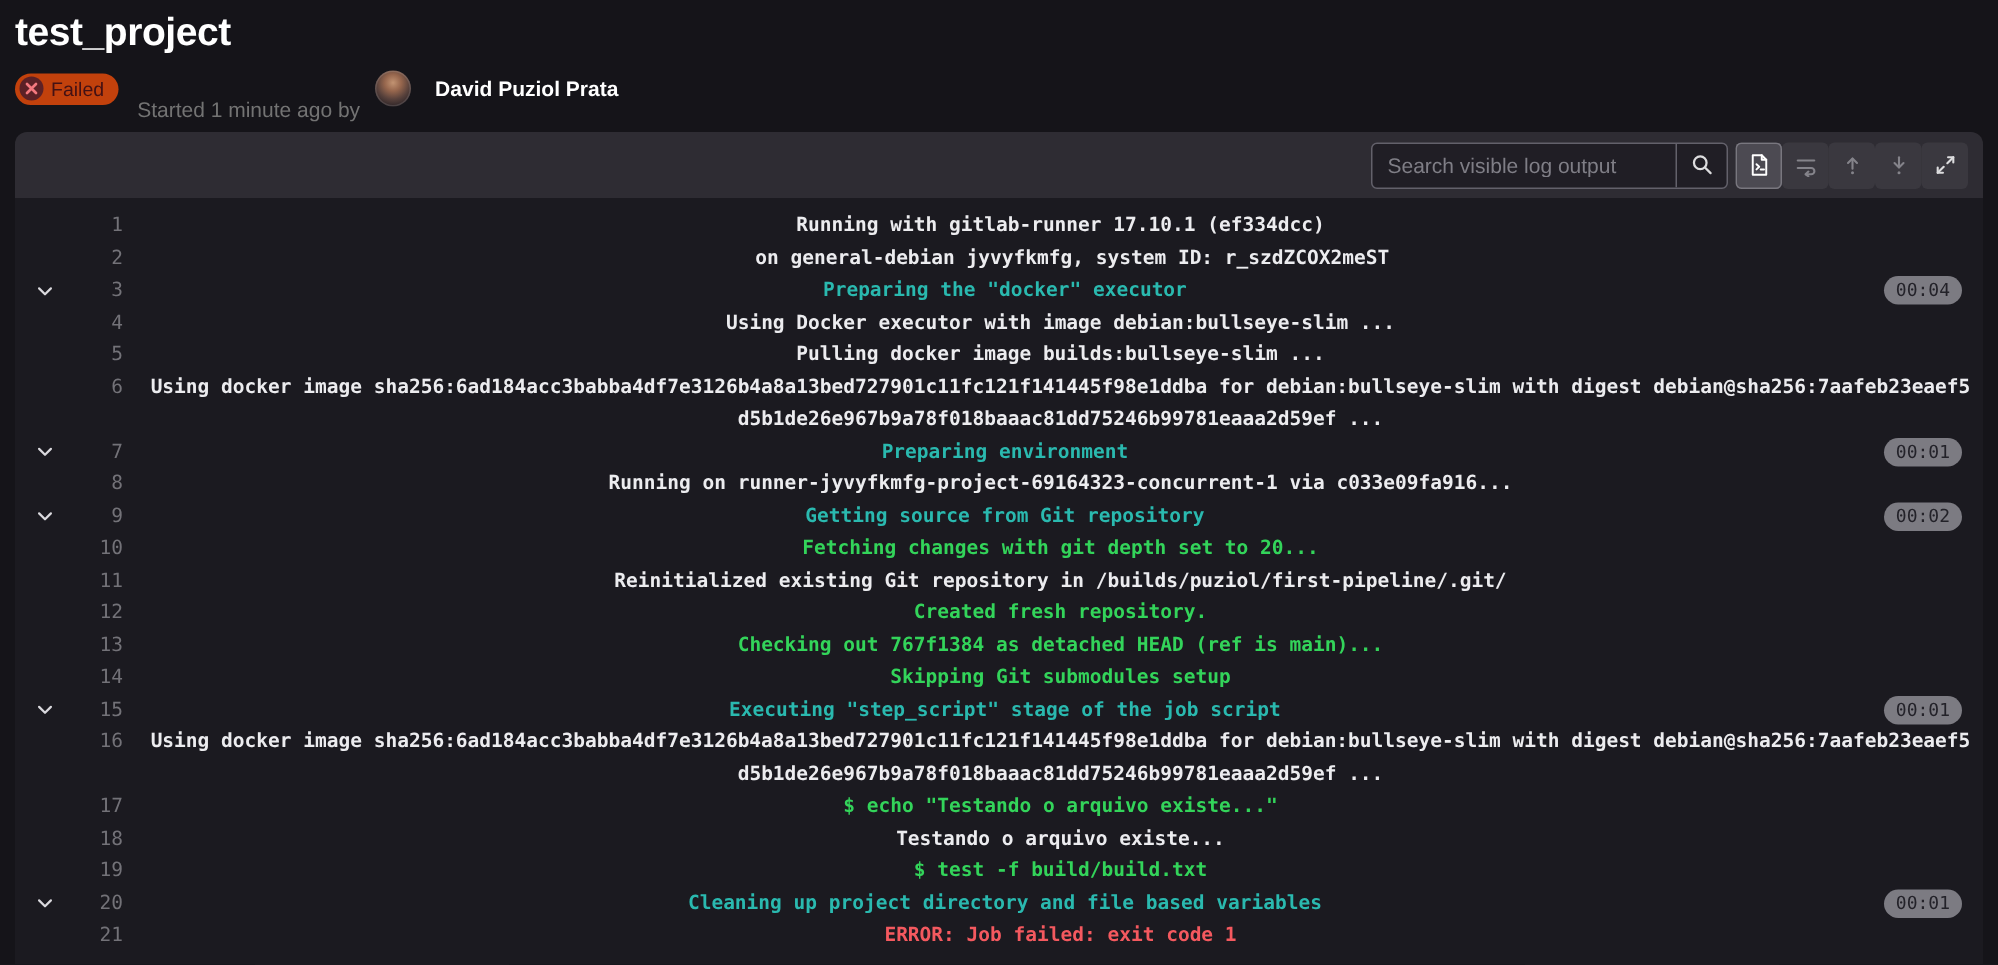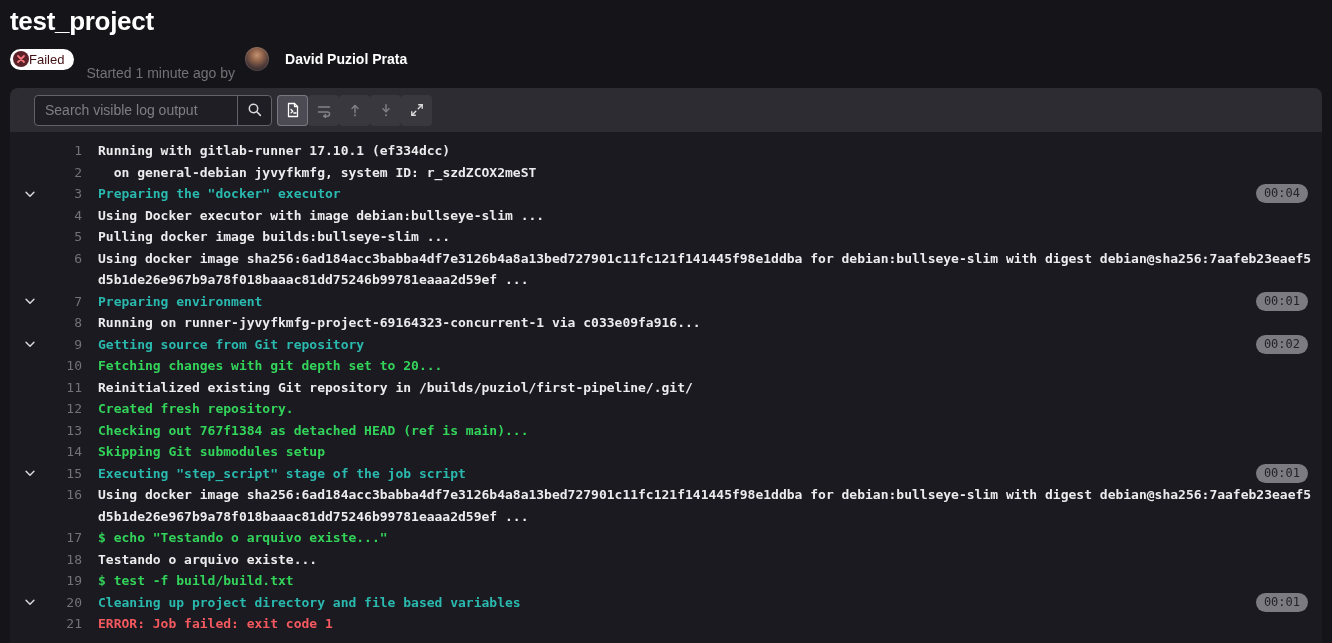--- a/index.html
+++ b/index.html
@@ -24,22 +24,22 @@
   .meta-row {
     margin-top: 8px;
     display: flex;
     align-items: center;
     font-size: 14px;
     height: 26px;
   }
   .badge-failed {
     display: inline-flex;
     align-items: center;
-    gap: 0;
-    background: #ffffff;
+    gap: 5px;
+    background: #c2410c;
     color: #431114;
     border-radius: 12px;
     padding: 2px 10px 2px 3px;
     font-size: 13px;
     line-height: 17px;
     cursor: pointer;
   }
   .badge-failed .status-circle {
     width: 16px; height: 16px;
     border-radius: 50%;
@@ -66,21 +66,22 @@
     display: flex;
     flex-direction: column;
   }
   .log-toolbar {
     height: 44px;
     flex: none;
     background: #2e2c33;
     border-radius: 8px 8px 0 0;
     display: flex;
     align-items: center;
-    padding: 0 24px;
+    justify-content: flex-end;
+    padding: 0 10px;
   }
   .search-group {
     display: flex;
     align-items: stretch;
     width: 238px;
     height: 31px;
     background: #201e25;
     border: 1px solid #63616b;
     border-radius: 4px;
     overflow: hidden;
@@ -152,20 +153,21 @@
     font-weight: 400;
     cursor: pointer;
   }
   .txt {
     flex: 1;
     margin-left: 16px;
     padding-right: 6px;
     white-space: pre-wrap;
     word-break: break-all;
     color: #ececef;
+    text-align: center;
   }
   .t-section .txt { color: #2ab9af; }
   .t-success .txt { color: #33d45a; }
   .t-error   .txt { color: #f4595f; }
   .dur-badge {
     flex: none;
     margin: 1px 14px 0 8px;
     background: #7c7b82;
     color: #232229;
     border-radius: 10px;

